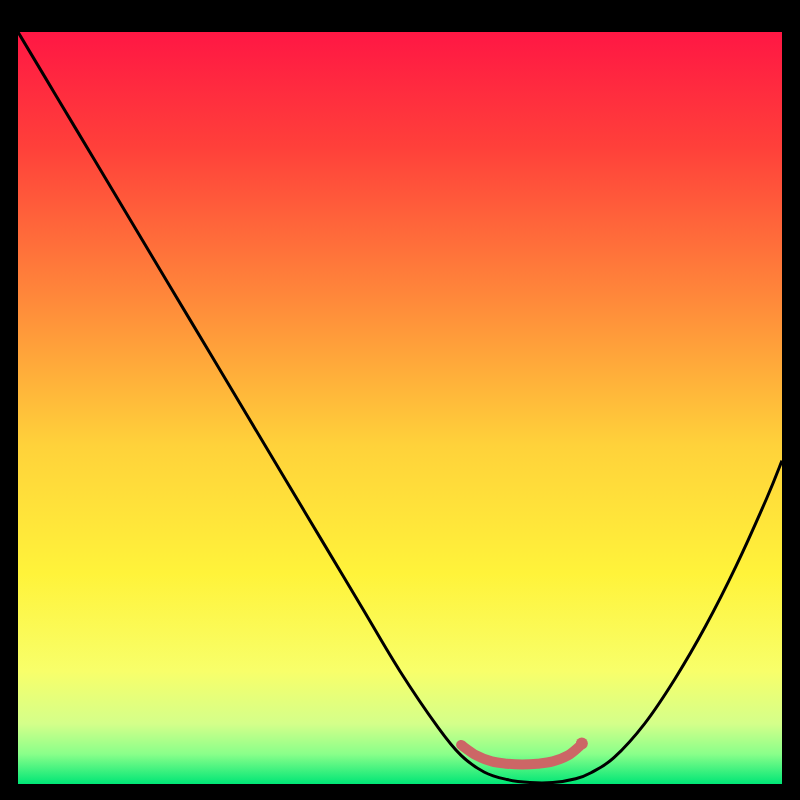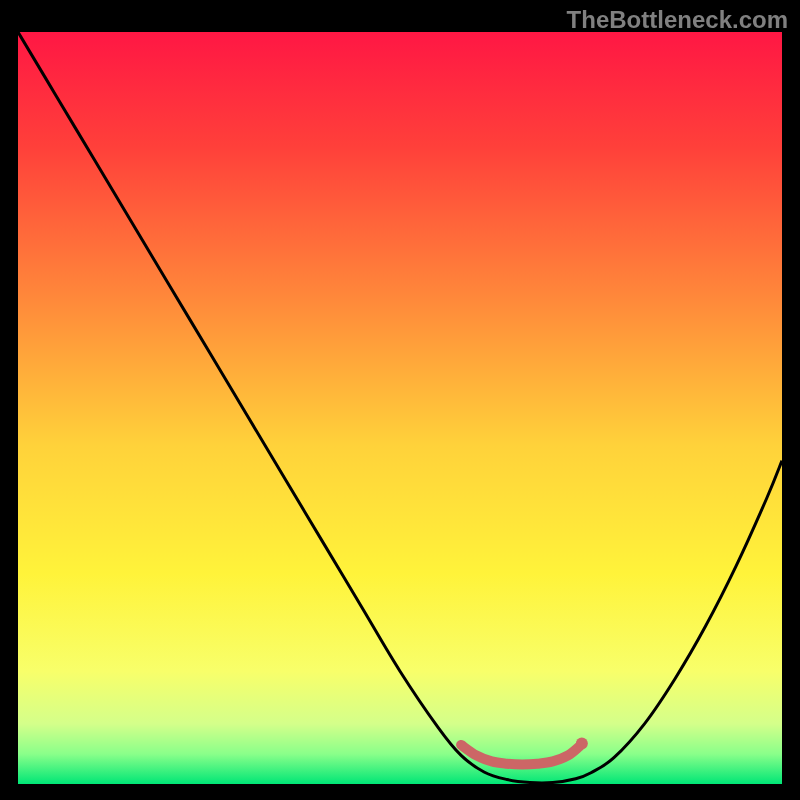--- a/index.html
+++ b/index.html
@@ -24,21 +24,20 @@
     letter-spacing: 0px;
   }
   svg {
     display: block;
   }
 </style>
 </head>
 <body>
 
 <div class="chart-container">
-  <div class="watermark">TheBottleneck.com</div>
   <svg id="chart-svg" width="800" height="800" viewBox="0 0 800 800">
     <defs>
       <linearGradient id="bg-grad" x1="0" y1="0" x2="0" y2="1">
           <stop offset="0%" stop-color="#ff1744"></stop>
           <stop offset="15%" stop-color="#ff3f3a"></stop>
           <stop offset="35%" stop-color="#ff873a"></stop>
           <stop offset="55.00000000000001%" stop-color="#ffd23a"></stop>
           <stop offset="72%" stop-color="#fff33a"></stop>
           <stop offset="85%" stop-color="#f8ff6a"></stop>
           <stop offset="92%" stop-color="#d4ff8a"></stop>

